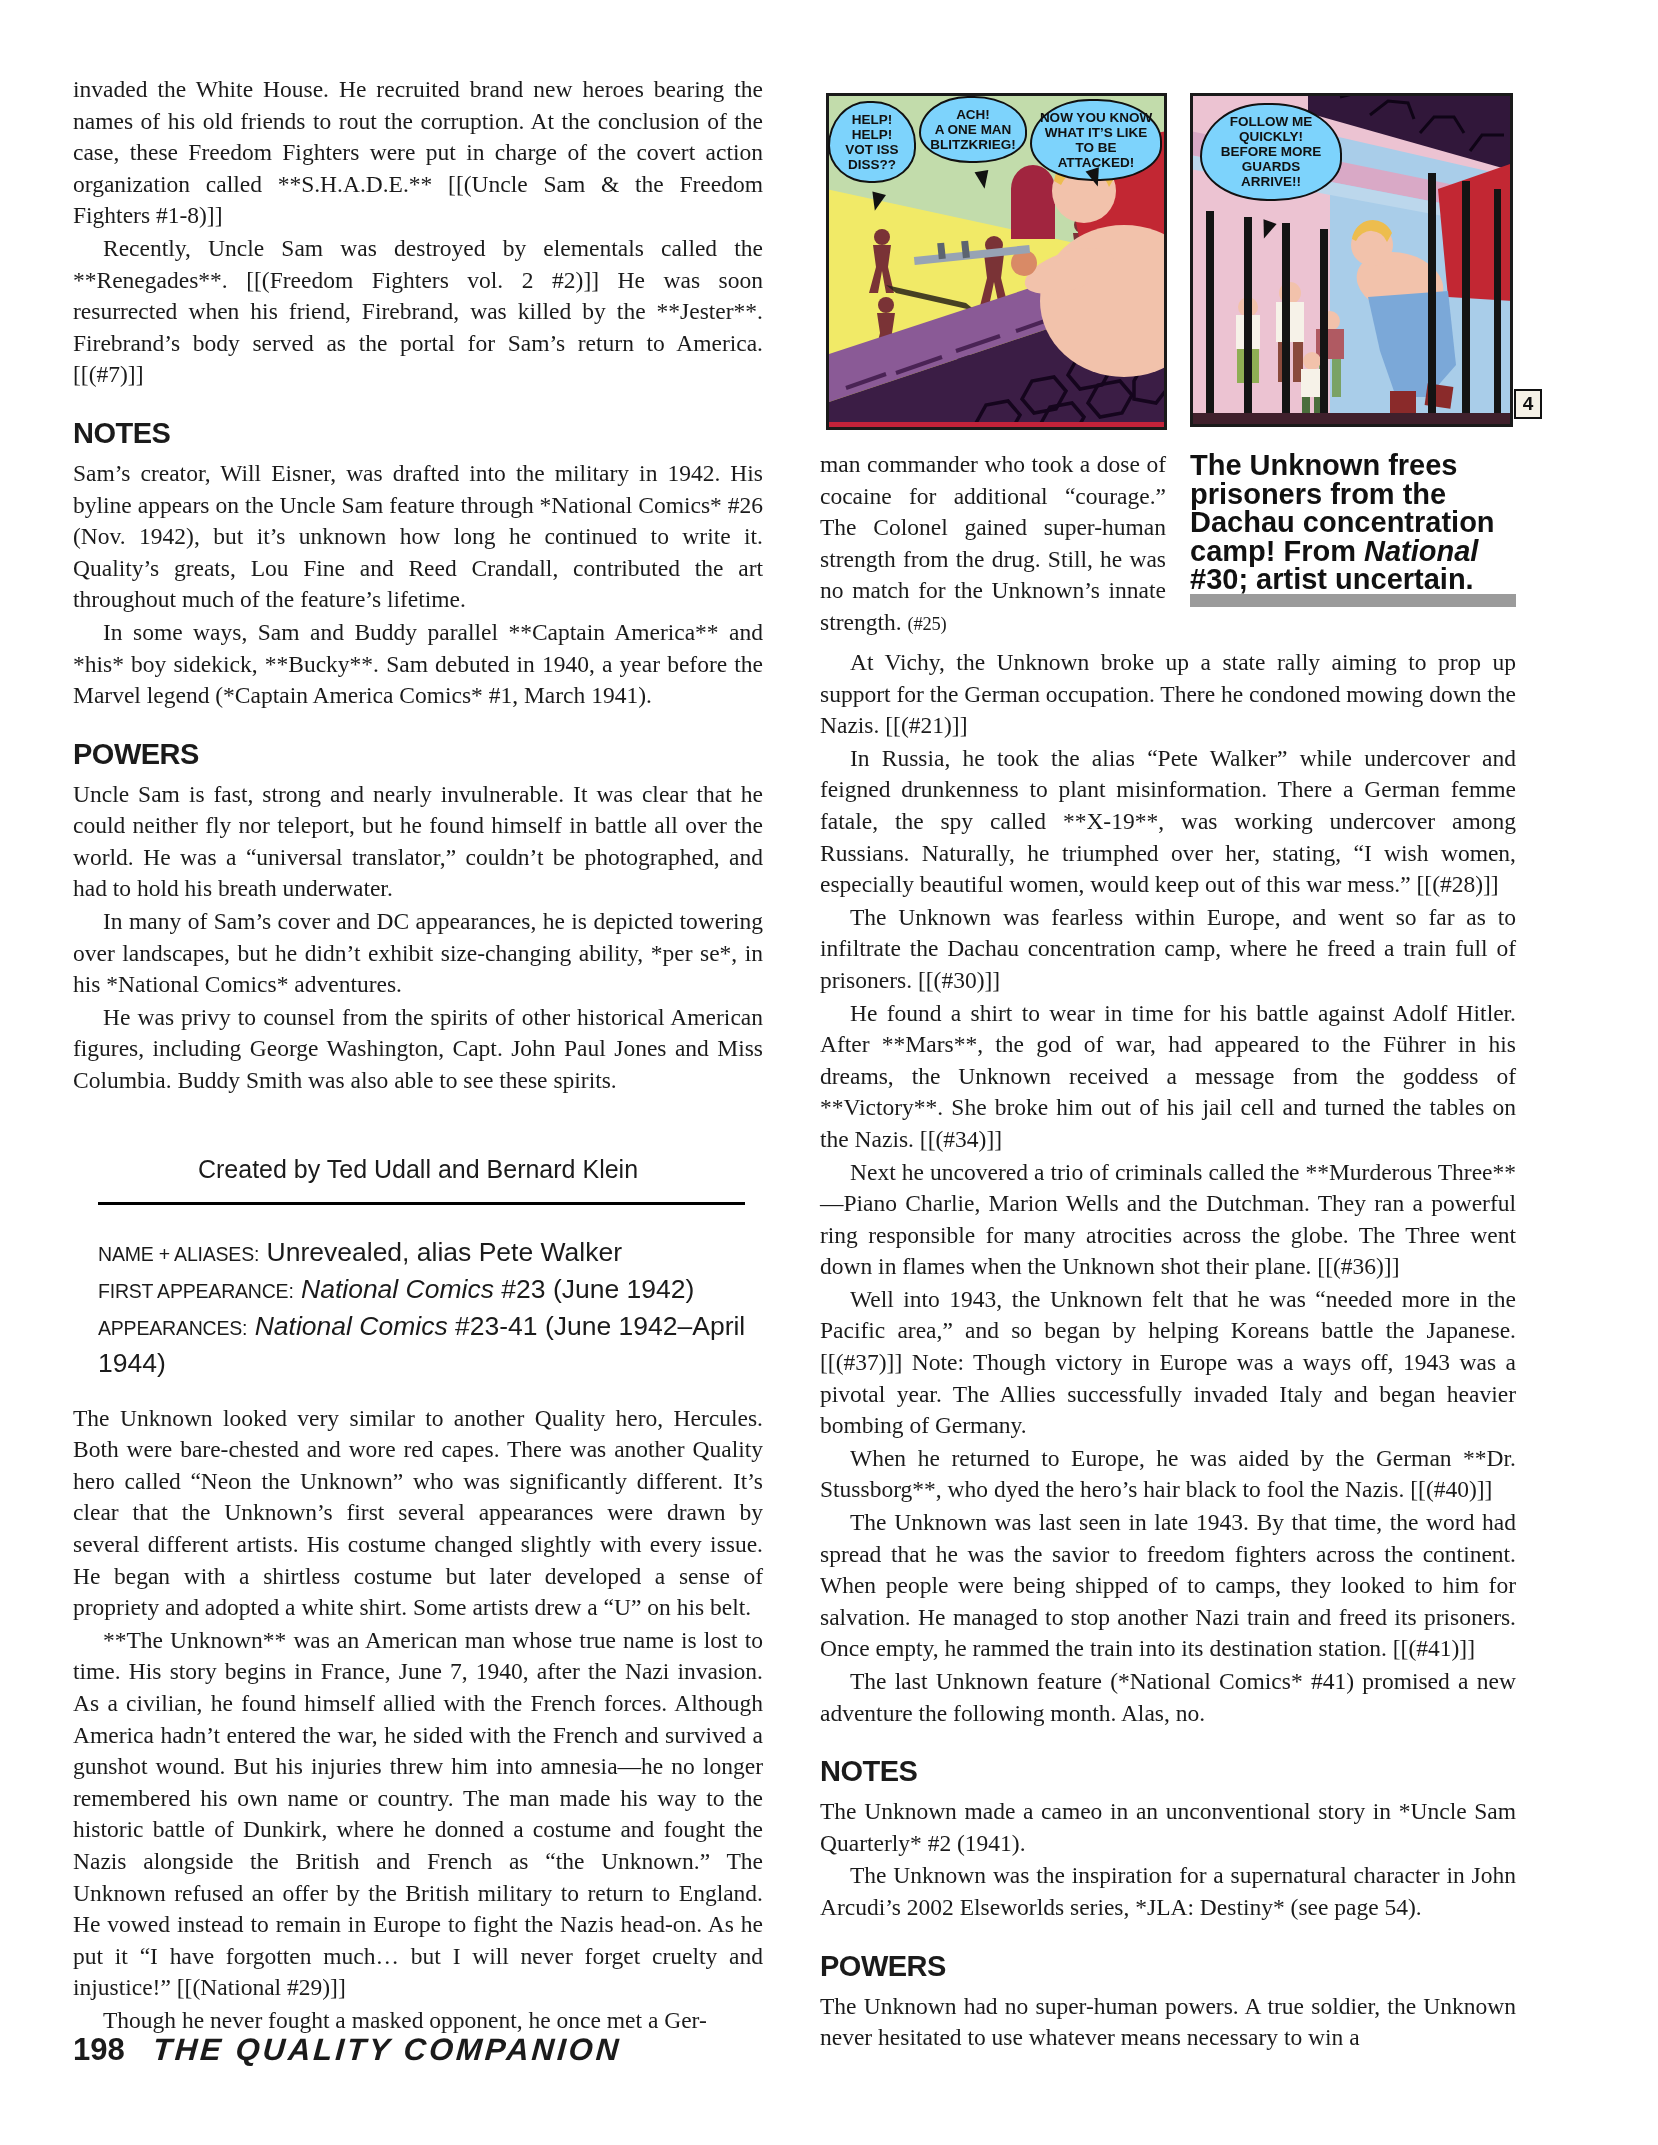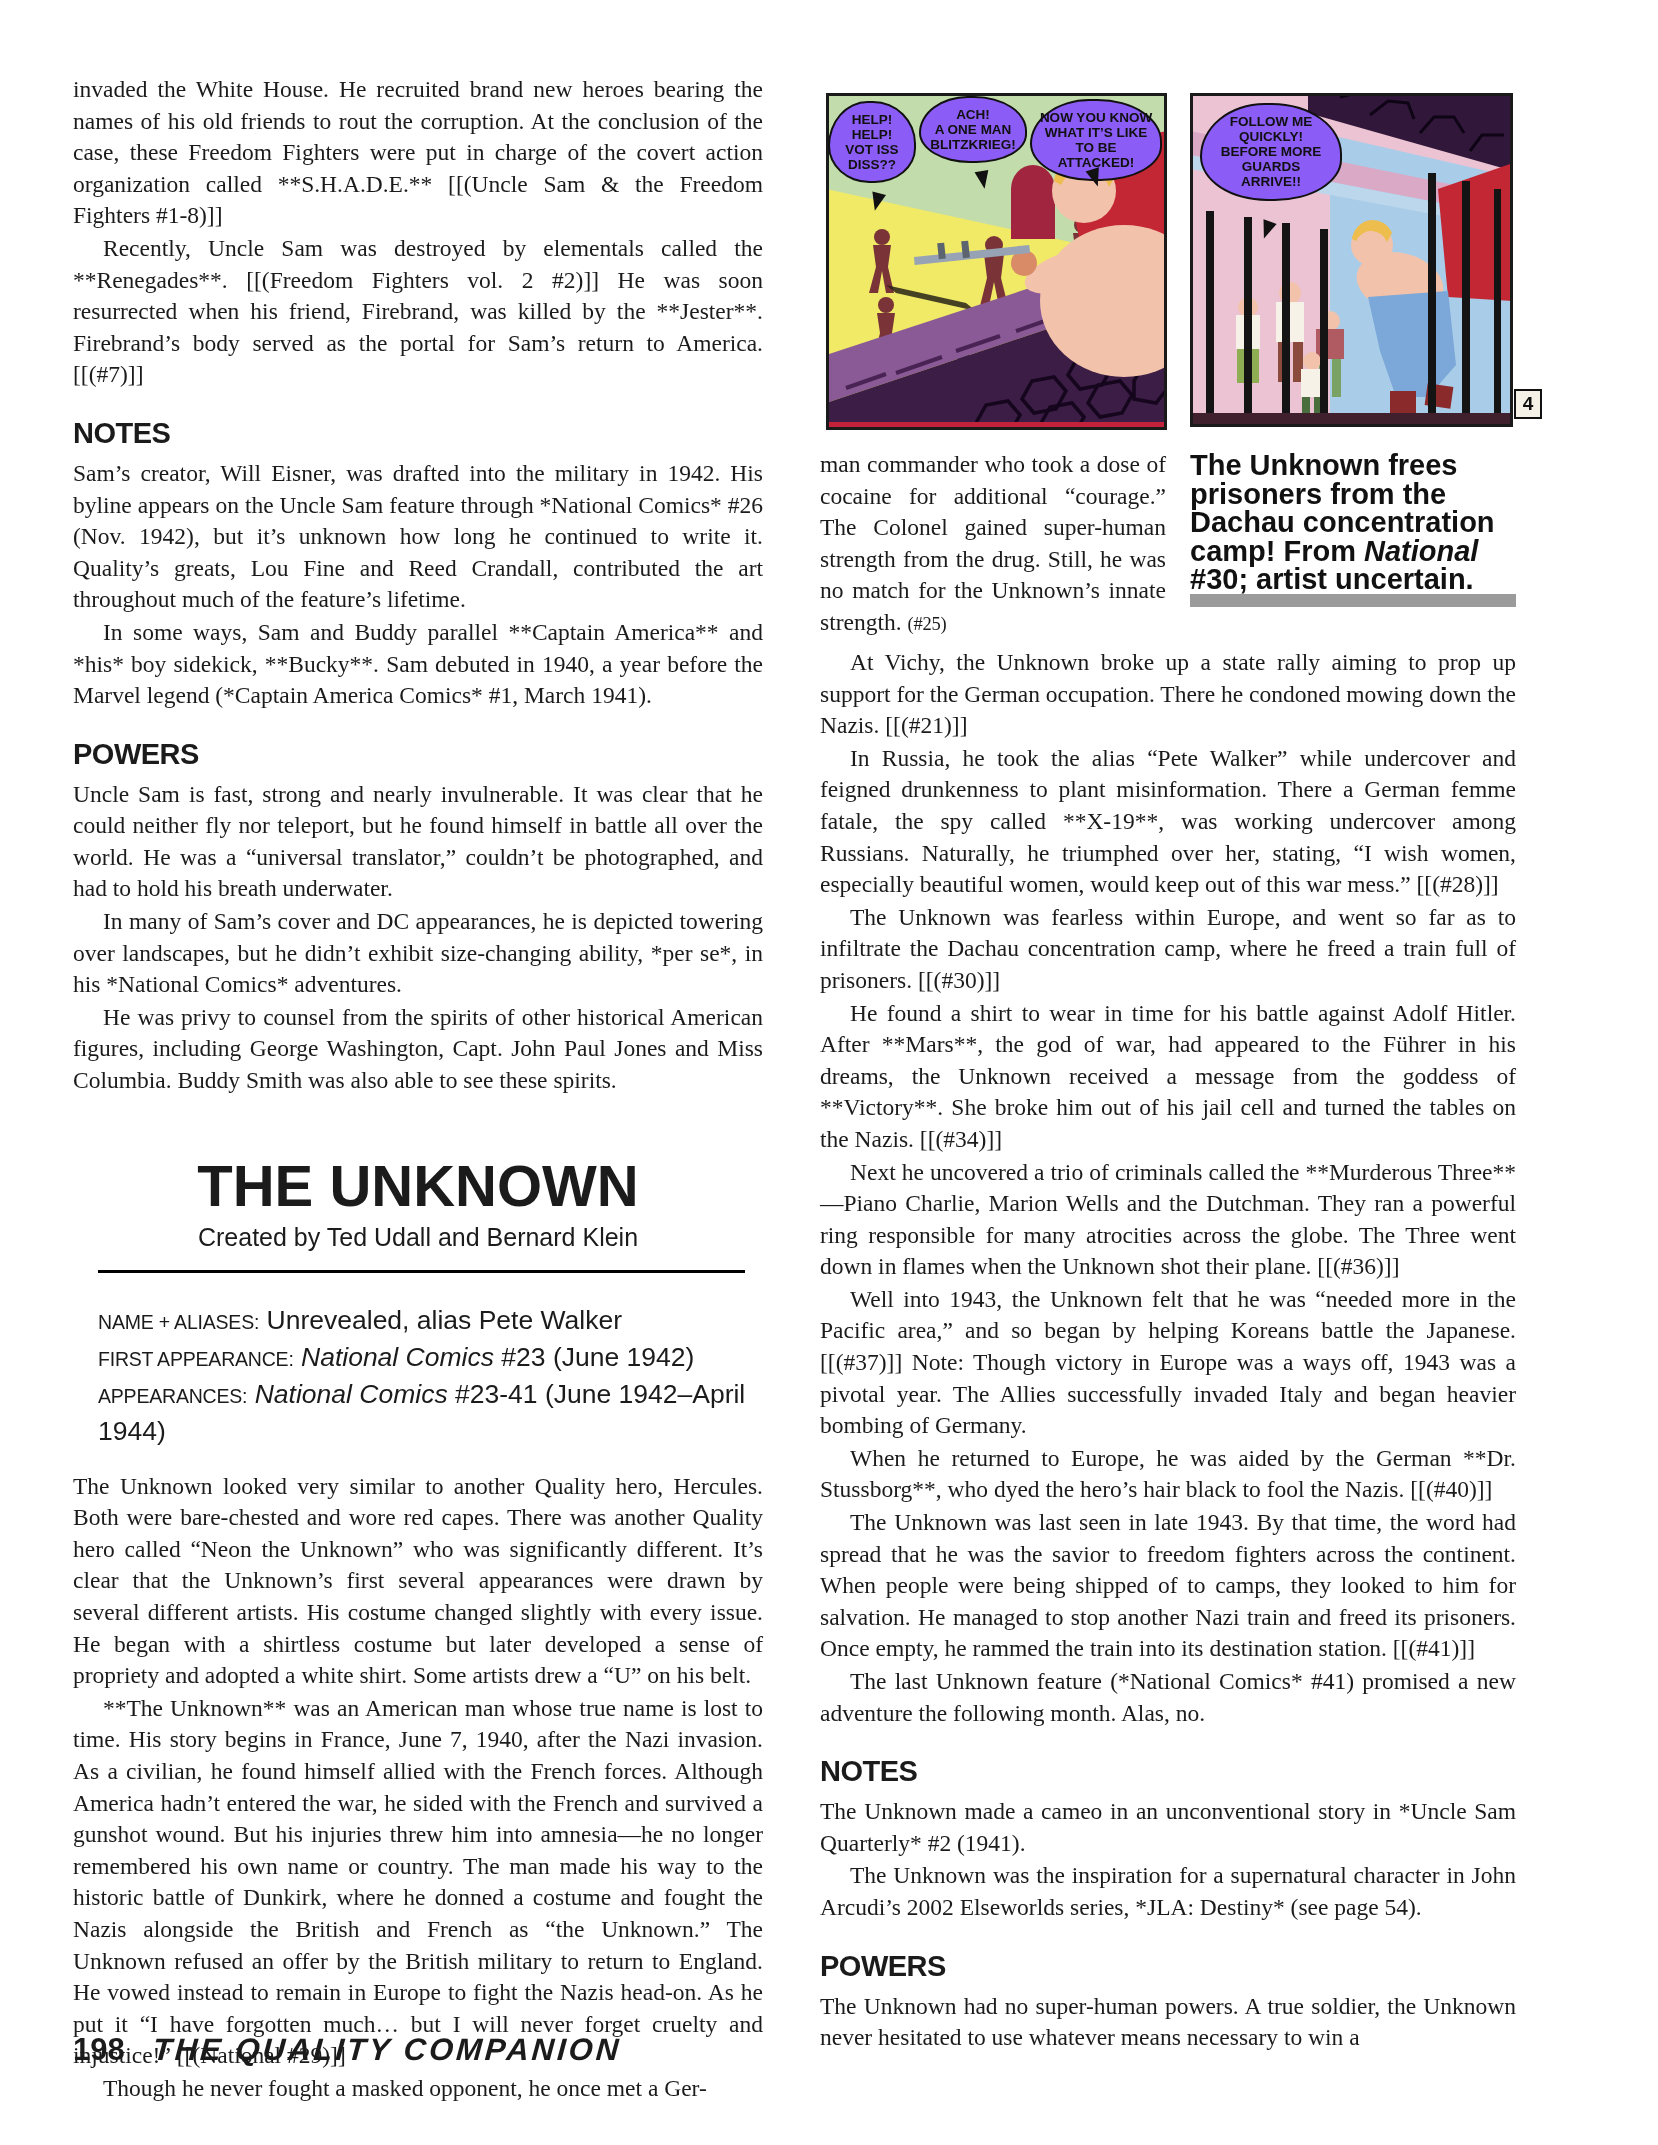--- a/index.html
+++ b/index.html
@@ -35,21 +35,21 @@
   }
   .info-label{font-size:19.5px;letter-spacing:-0.2px;}
   .info-value em{font-style:italic;}
   
   .comic-row{position:relative;height:340px;}
   .comic-panel{position:absolute;box-sizing:border-box;}
   #panel1{left:6px;top:0;width:341px;height:337px;}
   #panel2{left:370px;top:0;width:359px;height:334px;}
   .comic-panel svg{display:block;}
   .bubble{
-    position:absolute;background:#8b5cf6;border:2.5px solid #111;
+    position:absolute;background:#7dd3fc;border:2.5px solid #111;
     border-radius:48% 52% 50% 50% / 58% 55% 45% 48%;
     font-family:"Liberation Sans",sans-serif;font-weight:bold;font-size:13.5px;
     line-height:1.12;text-align:center;white-space:pre-line;
     padding:9px 6px;color:#111;box-sizing:border-box;
   }
   .bubble-tail{
     position:absolute;width:0;height:0;
     border-left:7px solid transparent;border-right:7px solid transparent;
     border-top:18px solid #111;
   }
@@ -83,21 +83,20 @@
     <p class="body-p">invaded the White House. He recruited brand new heroes bearing the names of his old friends to rout the corruption. At the conclusion of the case, these Freedom Fighters were put in charge of the covert action organization called **S.H.A.D.E.** [[(Uncle Sam &amp; the Freedom Fighters #1-8)]]</p>
     <p class="body-p indent">Recently, Uncle Sam was destroyed by elementals called the **Renegades**. [[(Freedom Fighters vol. 2 #2)]] He was soon resurrected when his friend, Firebrand, was killed by the **Jester**. Firebrand’s body served as the portal for Sam’s return to America. [[(#7)]]</p>
     <h3 class="section-heading">NOTES</h3>
     <p class="body-p">Sam’s creator, Will Eisner, was drafted into the military in 1942. His byline appears on the Uncle Sam feature through *National Comics* #26 (Nov. 1942), but it’s unknown how long he continued to write it. Quality’s greats, Lou Fine and Reed Crandall, contributed the art throughout much of the feature’s lifetime.</p>
     <p class="body-p indent">In some ways, Sam and Buddy parallel **Captain America** and *his* boy sidekick, **Bucky**. Sam debuted in 1940, a year before the Marvel legend (*Captain America Comics* #1, March 1941).</p>
     <h3 class="section-heading">POWERS</h3>
     <p class="body-p">Uncle Sam is fast, strong and nearly invulnerable. It was clear that he could neither fly nor teleport, but he found himself in battle all over the world. He was a “universal translator,” couldn’t be photographed, and had to hold his breath underwater.</p>
     <p class="body-p indent">In many of Sam’s cover and DC appearances, he is depicted towering over landscapes, but he didn’t exhibit size-changing ability, *per se*, in his *National Comics* adventures.</p>
     <p class="body-p indent">He was privy to counsel from the spirits of other historical American figures, including George Washington, Capt. John Paul Jones and Miss Columbia. Buddy Smith was also able to see these spirits.</p>
     <div class="feature-head">
-      <h1 class="feature-title">THE UNKNOWN</h1>
       <div class="feature-subtitle">Created by Ted Udall and Bernard Klein</div>
       <div class="feature-rule"></div>
     </div>
     <div class="info-line"><span class="info-label">NAME + ALIASES:</span> <span class="info-value">Unrevealed, alias Pete Walker</span></div>
     <div class="info-line"><span class="info-label">FIRST APPEARANCE:</span> <span class="info-value"><em>National Comics</em> #23 (June 1942)</span></div>
     <div class="info-line"><span class="info-label">APPEARANCES:</span> <span class="info-value"><em>National Comics</em> #23-41 (June 1942–April 1944)</span></div>
     <p class="body-p" style="margin-top: 22px;">The Unknown looked very similar to another Quality hero, Hercules. Both were bare-chested and wore red capes. There was another Quality hero called “Neon the Unknown” who was significantly different. It’s clear that the Unknown’s first several appearances were drawn by several different artists. His costume changed slightly with every issue. He began with a shirtless costume but later developed a sense of propriety and adopted a white shirt. Some artists drew a “U” on his belt.</p>
     <p class="body-p indent">**The Unknown** was an American man whose true name is lost to time. His story begins in France, June 7, 1940, after the Nazi invasion. As a civilian, he found himself allied with the French forces. Although America hadn’t entered the war, he sided with the French and survived a gunshot wound. But his injuries threw him into amnesia—he no longer remembered his own name or country. The man made his way to the historic battle of Dunkirk, where he donned a costume and fought the Nazis alongside the British and French as “the Unknown.” The Unknown refused an offer by the British military to return to England. He vowed instead to remain in Europe to fight the Nazis head-on. As he put it “I have forgotten much… but I will never forget cruelty and injustice!” [[(National #29)]]</p>
     <p class="body-p indent">Though he never fought a masked opponent, he once met a Ger-</p>
   </div>

